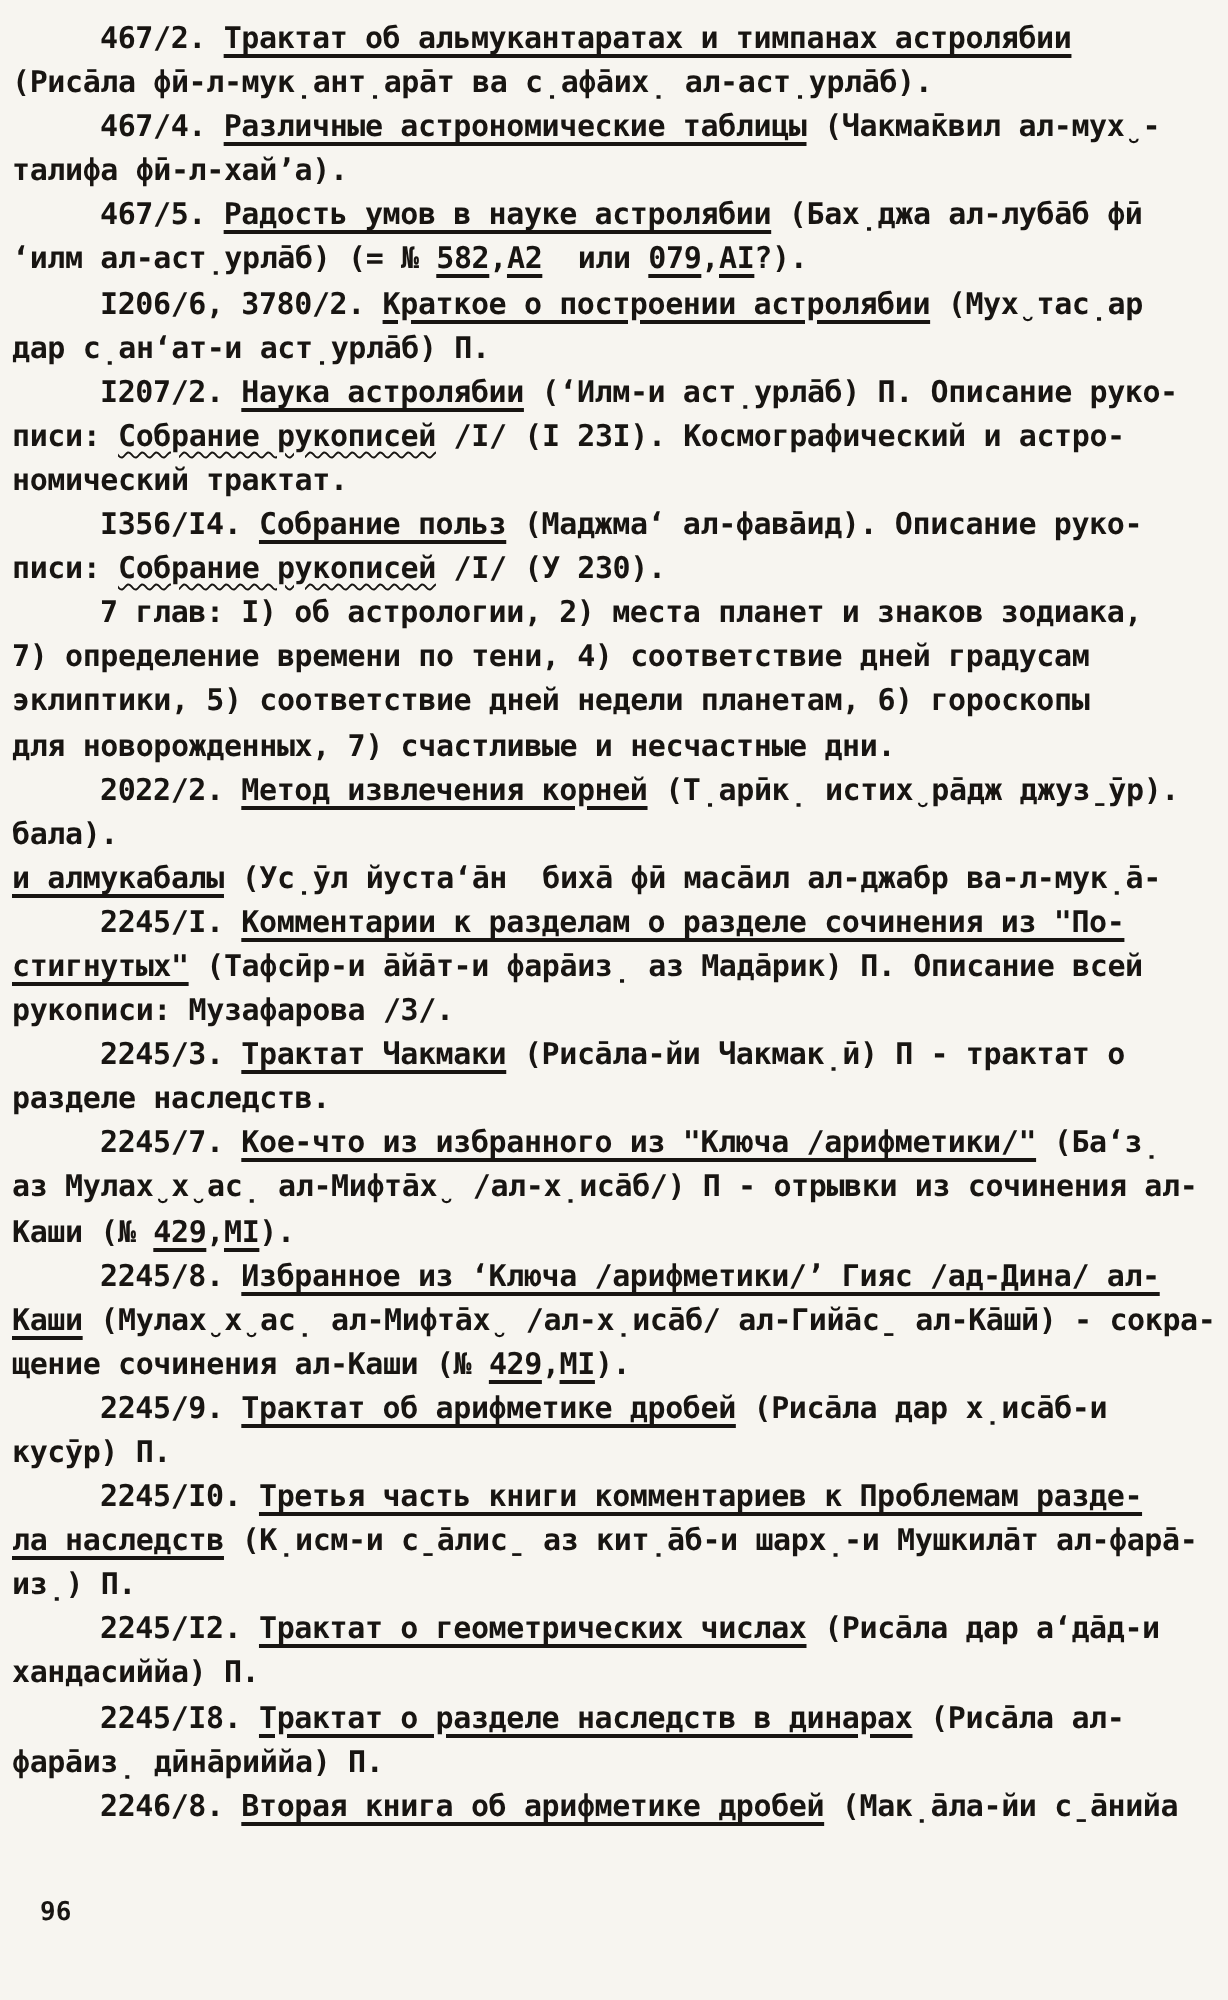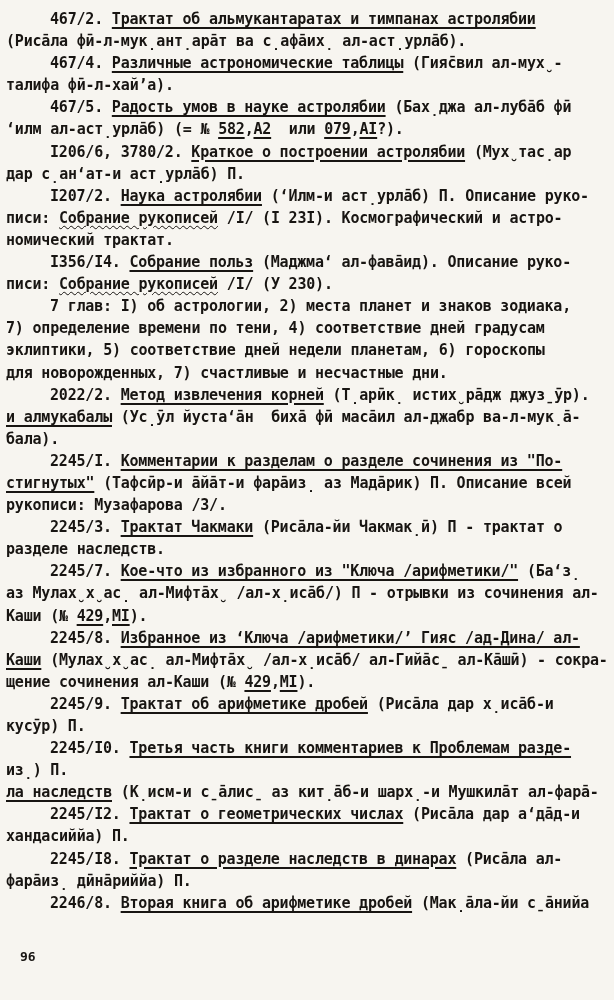--- a/index.html
+++ b/index.html
@@ -53,54 +53,54 @@
     letter-spacing: 0;
   }
 </style>
 </head>
 <body>
 
 <div class="page">
   <div class="text-block">
       <div class="line indent"><span>467/2. </span><span class="u-solid">Трактат об альмукантаратах и тимпанах астролябии</span></div>
       <div class="line"><span>(Риса̄ла фӣ-л-мук̣ант̣ара̄т ва с̣афа̄их̣ ал-аст̣урла̄б).</span></div>
-      <div class="line indent"><span>467/4. </span><span class="u-solid">Различные астрономические таблицы</span><span> (Гияс̄вил ал-мух̮-</span></div>
+      <div class="line indent"><span>467/4. </span><span class="u-solid">Различные астрономические таблицы</span><span> (Чакмак̄вил ал-мух̮-</span></div>
       <div class="line"><span>талифа фӣ-л-хай’а).</span></div>
       <div class="line indent"><span>467/5. </span><span class="u-solid">Радость умов в науке астролябии</span><span> (Бах̣джа ал-луба̄б фӣ</span></div>
       <div class="line"><span>‘илм ал-аст̣урла̄б) (= № </span><span class="u-solid">582</span><span>,</span><span class="u-solid">А2</span><span>  или </span><span class="u-solid">079</span><span>,</span><span class="u-solid">АI</span><span>?).</span></div>
       <div class="line indent"><span>I206/6, 3780/2. </span><span class="u-solid">Краткое о построении астролябии</span><span> (Мух̮тас̣ар</span></div>
       <div class="line"><span>дар с̣ан‘ат-и аст̣урла̄б) П.</span></div>
       <div class="line indent"><span>I207/2. </span><span class="u-solid">Наука астролябии</span><span> (‘Илм-и аст̣урла̄б) П. Описание руко-</span></div>
       <div class="line"><span>писи: </span><span class="u-wavy">Собрание рукописей</span><span> /I/ (I 23I). Космографический и астро-</span></div>
       <div class="line"><span>номический трактат.</span></div>
       <div class="line indent"><span>I356/I4. </span><span class="u-solid">Собрание польз</span><span> (Маджма‘ ал-фава̄ид). Описание руко-</span></div>
       <div class="line"><span>писи: </span><span class="u-wavy">Собрание рукописей</span><span> /I/ (У 230).</span></div>
       <div class="line indent"><span>7 глав: I) об астрологии, 2) места планет и знаков зодиака,</span></div>
       <div class="line"><span>7) определение времени по тени, 4) соответствие дней градусам</span></div>
       <div class="line"><span>эклиптики, 5) соответствие дней недели планетам, 6) гороскопы</span></div>
       <div class="line"><span>для новорожденных, 7) счастливые и несчастные дни.</span></div>
       <div class="line indent"><span>2022/2. </span><span class="u-solid">Метод извлечения корней</span><span> (Т̣арӣк̣ истих̮ра̄дж джуз̱ӯр).</span></div>
+      <div class="line"><span>бала).</span></div>
       <div class="line"><span class="u-solid">и алмукабалы</span><span> (Ус̣ӯл йуста‘а̄н  биха̄ фӣ маса̄ил ал-джабр ва-л-мук̣а̄-</span></div>
-      <div class="line"><span>бала).</span></div>
       <div class="line indent"><span>2245/I. </span><span class="u-solid">Комментарии к разделам о разделе сочинения из "По-</span></div>
       <div class="line"><span class="u-solid">стигнутых"</span><span> (Тафсӣр-и а̄йа̄т-и фара̄из̣ аз Мада̄рик) П. Описание всей</span></div>
       <div class="line"><span>рукописи: Музафарова /3/.</span></div>
       <div class="line indent"><span>2245/3. </span><span class="u-solid">Трактат Чакмаки</span><span> (Риса̄ла-йи Чакмак̣ӣ) П - трактат о</span></div>
       <div class="line"><span>разделе наследств.</span></div>
       <div class="line indent"><span>2245/7. </span><span class="u-solid">Кое-что из избранного из "Ключа /арифметики/"</span><span> (Ба‘з̣</span></div>
       <div class="line"><span>аз Мулах̮х̮ас̣ ал-Мифта̄х̮ /ал-х̣иса̄б/) П - отрывки из сочинения ал-</span></div>
       <div class="line"><span>Каши (№ </span><span class="u-solid">429</span><span>,</span><span class="u-solid">МI</span><span>).</span></div>
       <div class="line indent"><span>2245/8. </span><span class="u-solid">Избранное из ‘Ключа /арифметики/’ Гияс /ад-Дина/ ал-</span></div>
       <div class="line"><span class="u-solid">Каши</span><span> (Мулах̮х̮ас̣ ал-Мифта̄х̮ /ал-х̣иса̄б/ ал-Гийа̄с̱ ал-Ка̄шӣ) - сокра-</span></div>
       <div class="line"><span>щение сочинения ал-Каши (№ </span><span class="u-solid">429</span><span>,</span><span class="u-solid">МI</span><span>).</span></div>
       <div class="line indent"><span>2245/9. </span><span class="u-solid">Трактат об арифметике дробей</span><span> (Риса̄ла дар х̣иса̄б-и</span></div>
       <div class="line"><span>кусӯр) П.</span></div>
       <div class="line indent"><span>2245/I0. </span><span class="u-solid">Третья часть книги комментариев к Проблемам разде-</span></div>
+      <div class="line"><span class="u-solid">ла наследств</span><span> (К̣исм-и с̱а̄лис̱ аз кит̣а̄б-и шарх̣-и Мушкила̄т ал-фара̄-</span></div>
       <div class="line"><span>из̣) П.</span></div>
-      <div class="line"><span class="u-solid">ла наследств</span><span> (К̣исм-и с̱а̄лис̱ аз кит̣а̄б-и шарх̣-и Мушкила̄т ал-фара̄-</span></div>
       <div class="line indent"><span>2245/I2. </span><span class="u-solid">Трактат о геометрических числах</span><span> (Риса̄ла дар а‘да̄д-и</span></div>
       <div class="line"><span>хандасиййа) П.</span></div>
       <div class="line indent"><span>2245/I8. </span><span class="u-solid">Трактат о разделе наследств в динарах</span><span> (Риса̄ла ал-</span></div>
       <div class="line"><span>фара̄из̣ дӣна̄риййа) П.</span></div>
       <div class="line indent"><span>2246/8. </span><span class="u-solid">Вторая книга об арифметике дробей</span><span> (Мак̣а̄ла-йи с̱а̄нийа</span></div>
     </div>
   <div class="page-number">96</div>
 </div>
 
 </body></html>

